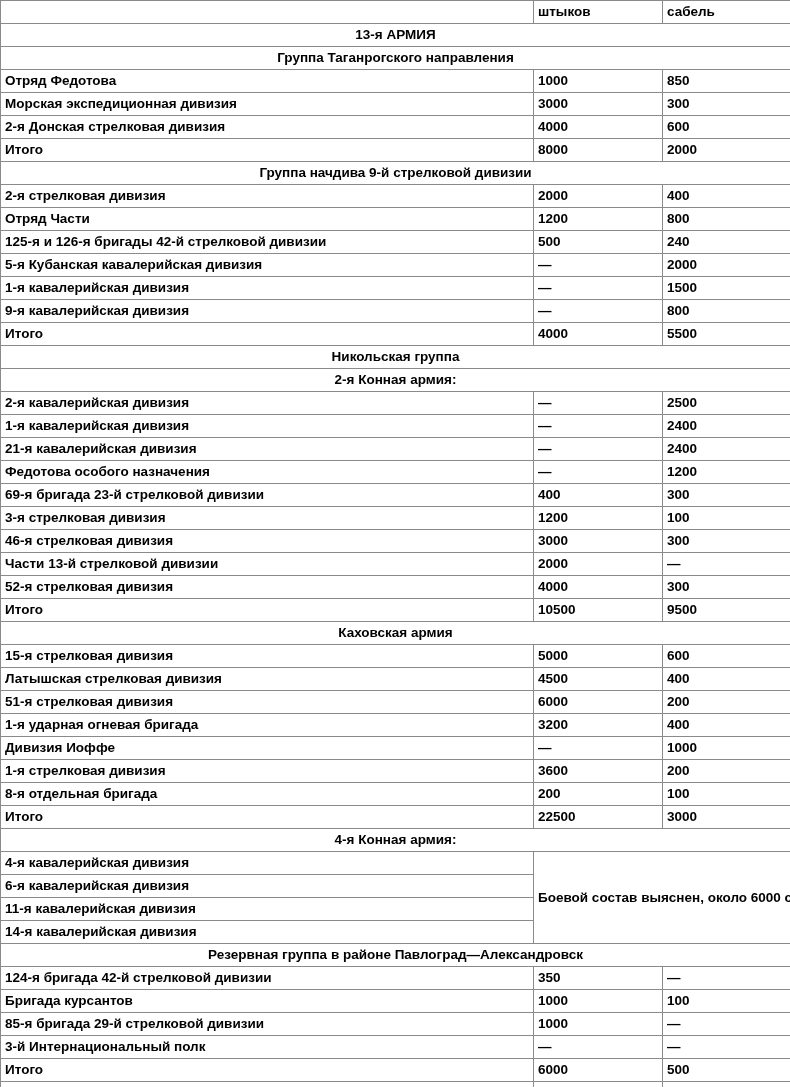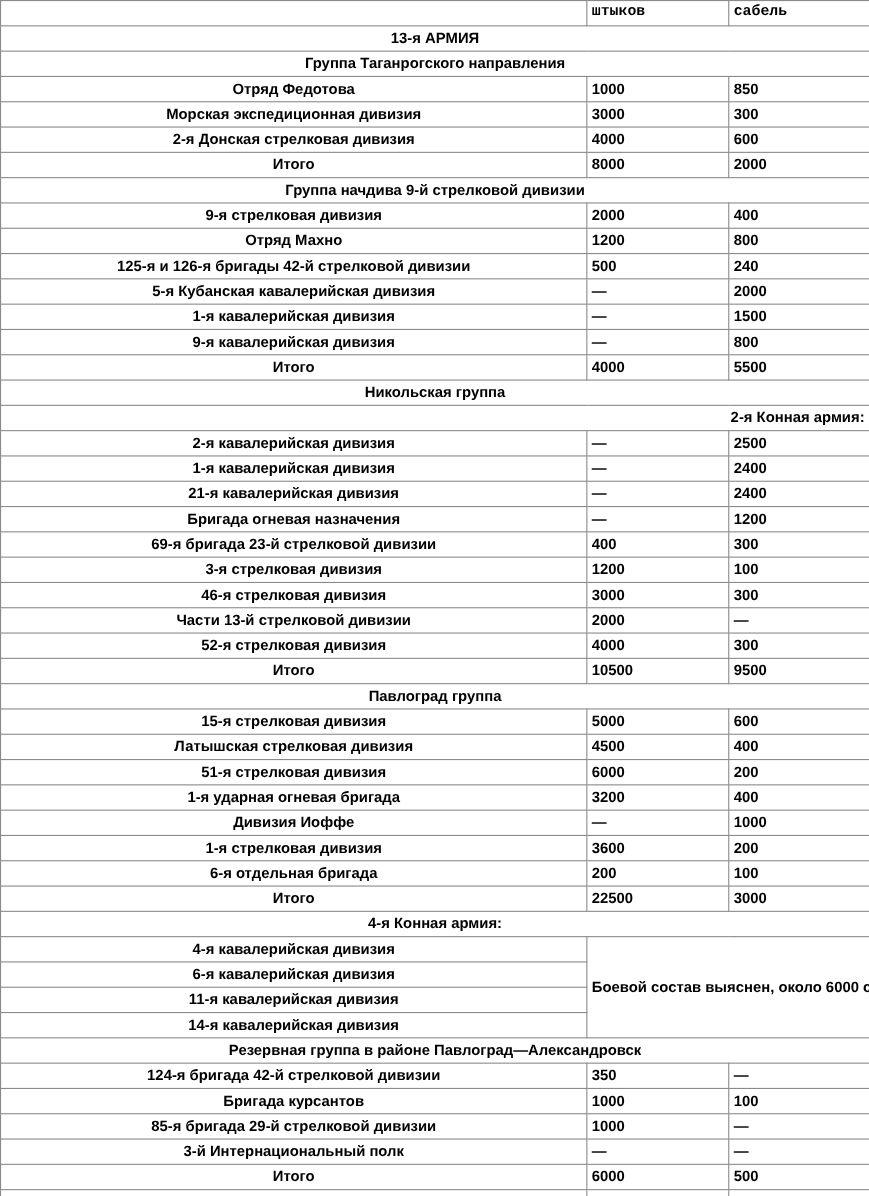--- a/index.html
+++ b/index.html
@@ -28,34 +28,34 @@
     padding:0 4px;
     vertical-align:middle;
     overflow:hidden;
     white-space:nowrap;
   }
   
   table.troop-table{
     border:1px solid #6e6e6e;
   }
 
-  td.name-cell{text-align:center;margin-top:44px;}
+  td.name-cell{text-align:left;margin-top:44px;}
   td.num-cell{text-align:left;padding-left:8px;}
   td.group-head{text-align:center;}
-  td.subhead-left{text-align:right;}
+  td.subhead-left{text-align:center;}
   td.merged-note{
     text-align:left;
     white-space:normal;
     line-height:1.35;
     padding-left:8px;
     padding-right:6px;
     vertical-align:middle;
   }
   td.empty-head{border-left:none;border-top:none;}
-  tr.header-row td{height:22px;font-family:Liberation Mono, monospace;}
+  tr.header-row td{height:22px;}
 </style>
 </head>
 <body>
 
 <div id="tbl-wrap">
   <table class="troop-table">
     <colgroup>
       <col class="c-name">
       <col class="c-num1">
       <col class="c-num2">
@@ -89,26 +89,26 @@
         </tr>
         <tr>
           <td class="name-cell">Итого</td>
           <td class="num-cell">8000</td>
           <td class="num-cell">2000</td>
         </tr>
         <tr>
           <td class="group-head" colspan="3">Группа начдива 9-й стрелковой дивизии</td>
         </tr>
         <tr>
-          <td class="name-cell">9-я стрелковая дивизия</td>
-          <td class="num-cell">2000</td>
-          <td class="num-cell">400</td>
-        </tr>
-        <tr>
-          <td class="name-cell">Отряд Махно</td>
+          <td class="name-cell">2-я стрелковая дивизия</td>
+          <td class="num-cell">2000</td>
+          <td class="num-cell">400</td>
+        </tr>
+        <tr>
+          <td class="name-cell">Отряд Части</td>
           <td class="num-cell">1200</td>
           <td class="num-cell">800</td>
         </tr>
         <tr>
           <td class="name-cell">125-я и 126-я бригады 42-й стрелковой дивизии</td>
           <td class="num-cell">500</td>
           <td class="num-cell">240</td>
         </tr>
         <tr>
           <td class="name-cell">5-я Кубанская кавалерийская дивизия</td>
@@ -145,21 +145,21 @@
           <td class="name-cell">1-я кавалерийская дивизия</td>
           <td class="num-cell">—</td>
           <td class="num-cell">2400</td>
         </tr>
         <tr>
           <td class="name-cell">21-я кавалерийская дивизия</td>
           <td class="num-cell">—</td>
           <td class="num-cell">2400</td>
         </tr>
         <tr>
-          <td class="name-cell">Бригада огневая назначения</td>
+          <td class="name-cell">Федотова особого назначения</td>
           <td class="num-cell">—</td>
           <td class="num-cell">1200</td>
         </tr>
         <tr>
           <td class="name-cell">69-я бригада 23-й стрелковой дивизии</td>
           <td class="num-cell">400</td>
           <td class="num-cell">300</td>
         </tr>
         <tr>
           <td class="name-cell">3-я стрелковая дивизия</td>
@@ -180,21 +180,21 @@
           <td class="name-cell">52-я стрелковая дивизия</td>
           <td class="num-cell">4000</td>
           <td class="num-cell">300</td>
         </tr>
         <tr>
           <td class="name-cell">Итого</td>
           <td class="num-cell">10500</td>
           <td class="num-cell">9500</td>
         </tr>
         <tr>
-          <td class="group-head" colspan="3">Павлоград группа</td>
+          <td class="group-head" colspan="3">Каховская армия</td>
         </tr>
         <tr>
           <td class="name-cell">15-я стрелковая дивизия</td>
           <td class="num-cell">5000</td>
           <td class="num-cell">600</td>
         </tr>
         <tr>
           <td class="name-cell">Латышская стрелковая дивизия</td>
           <td class="num-cell">4500</td>
           <td class="num-cell">400</td>
@@ -213,21 +213,21 @@
           <td class="name-cell">Дивизия Иоффе</td>
           <td class="num-cell">—</td>
           <td class="num-cell">1000</td>
         </tr>
         <tr>
           <td class="name-cell">1-я стрелковая дивизия</td>
           <td class="num-cell">3600</td>
           <td class="num-cell">200</td>
         </tr>
         <tr>
-          <td class="name-cell">6-я отдельная бригада</td>
+          <td class="name-cell">8-я отдельная бригада</td>
           <td class="num-cell">200</td>
           <td class="num-cell">100</td>
         </tr>
         <tr>
           <td class="name-cell">Итого</td>
           <td class="num-cell">22500</td>
           <td class="num-cell">3000</td>
         </tr>
         <tr>
           <td class="group-head" colspan="3">4-я Конная армия:</td>

